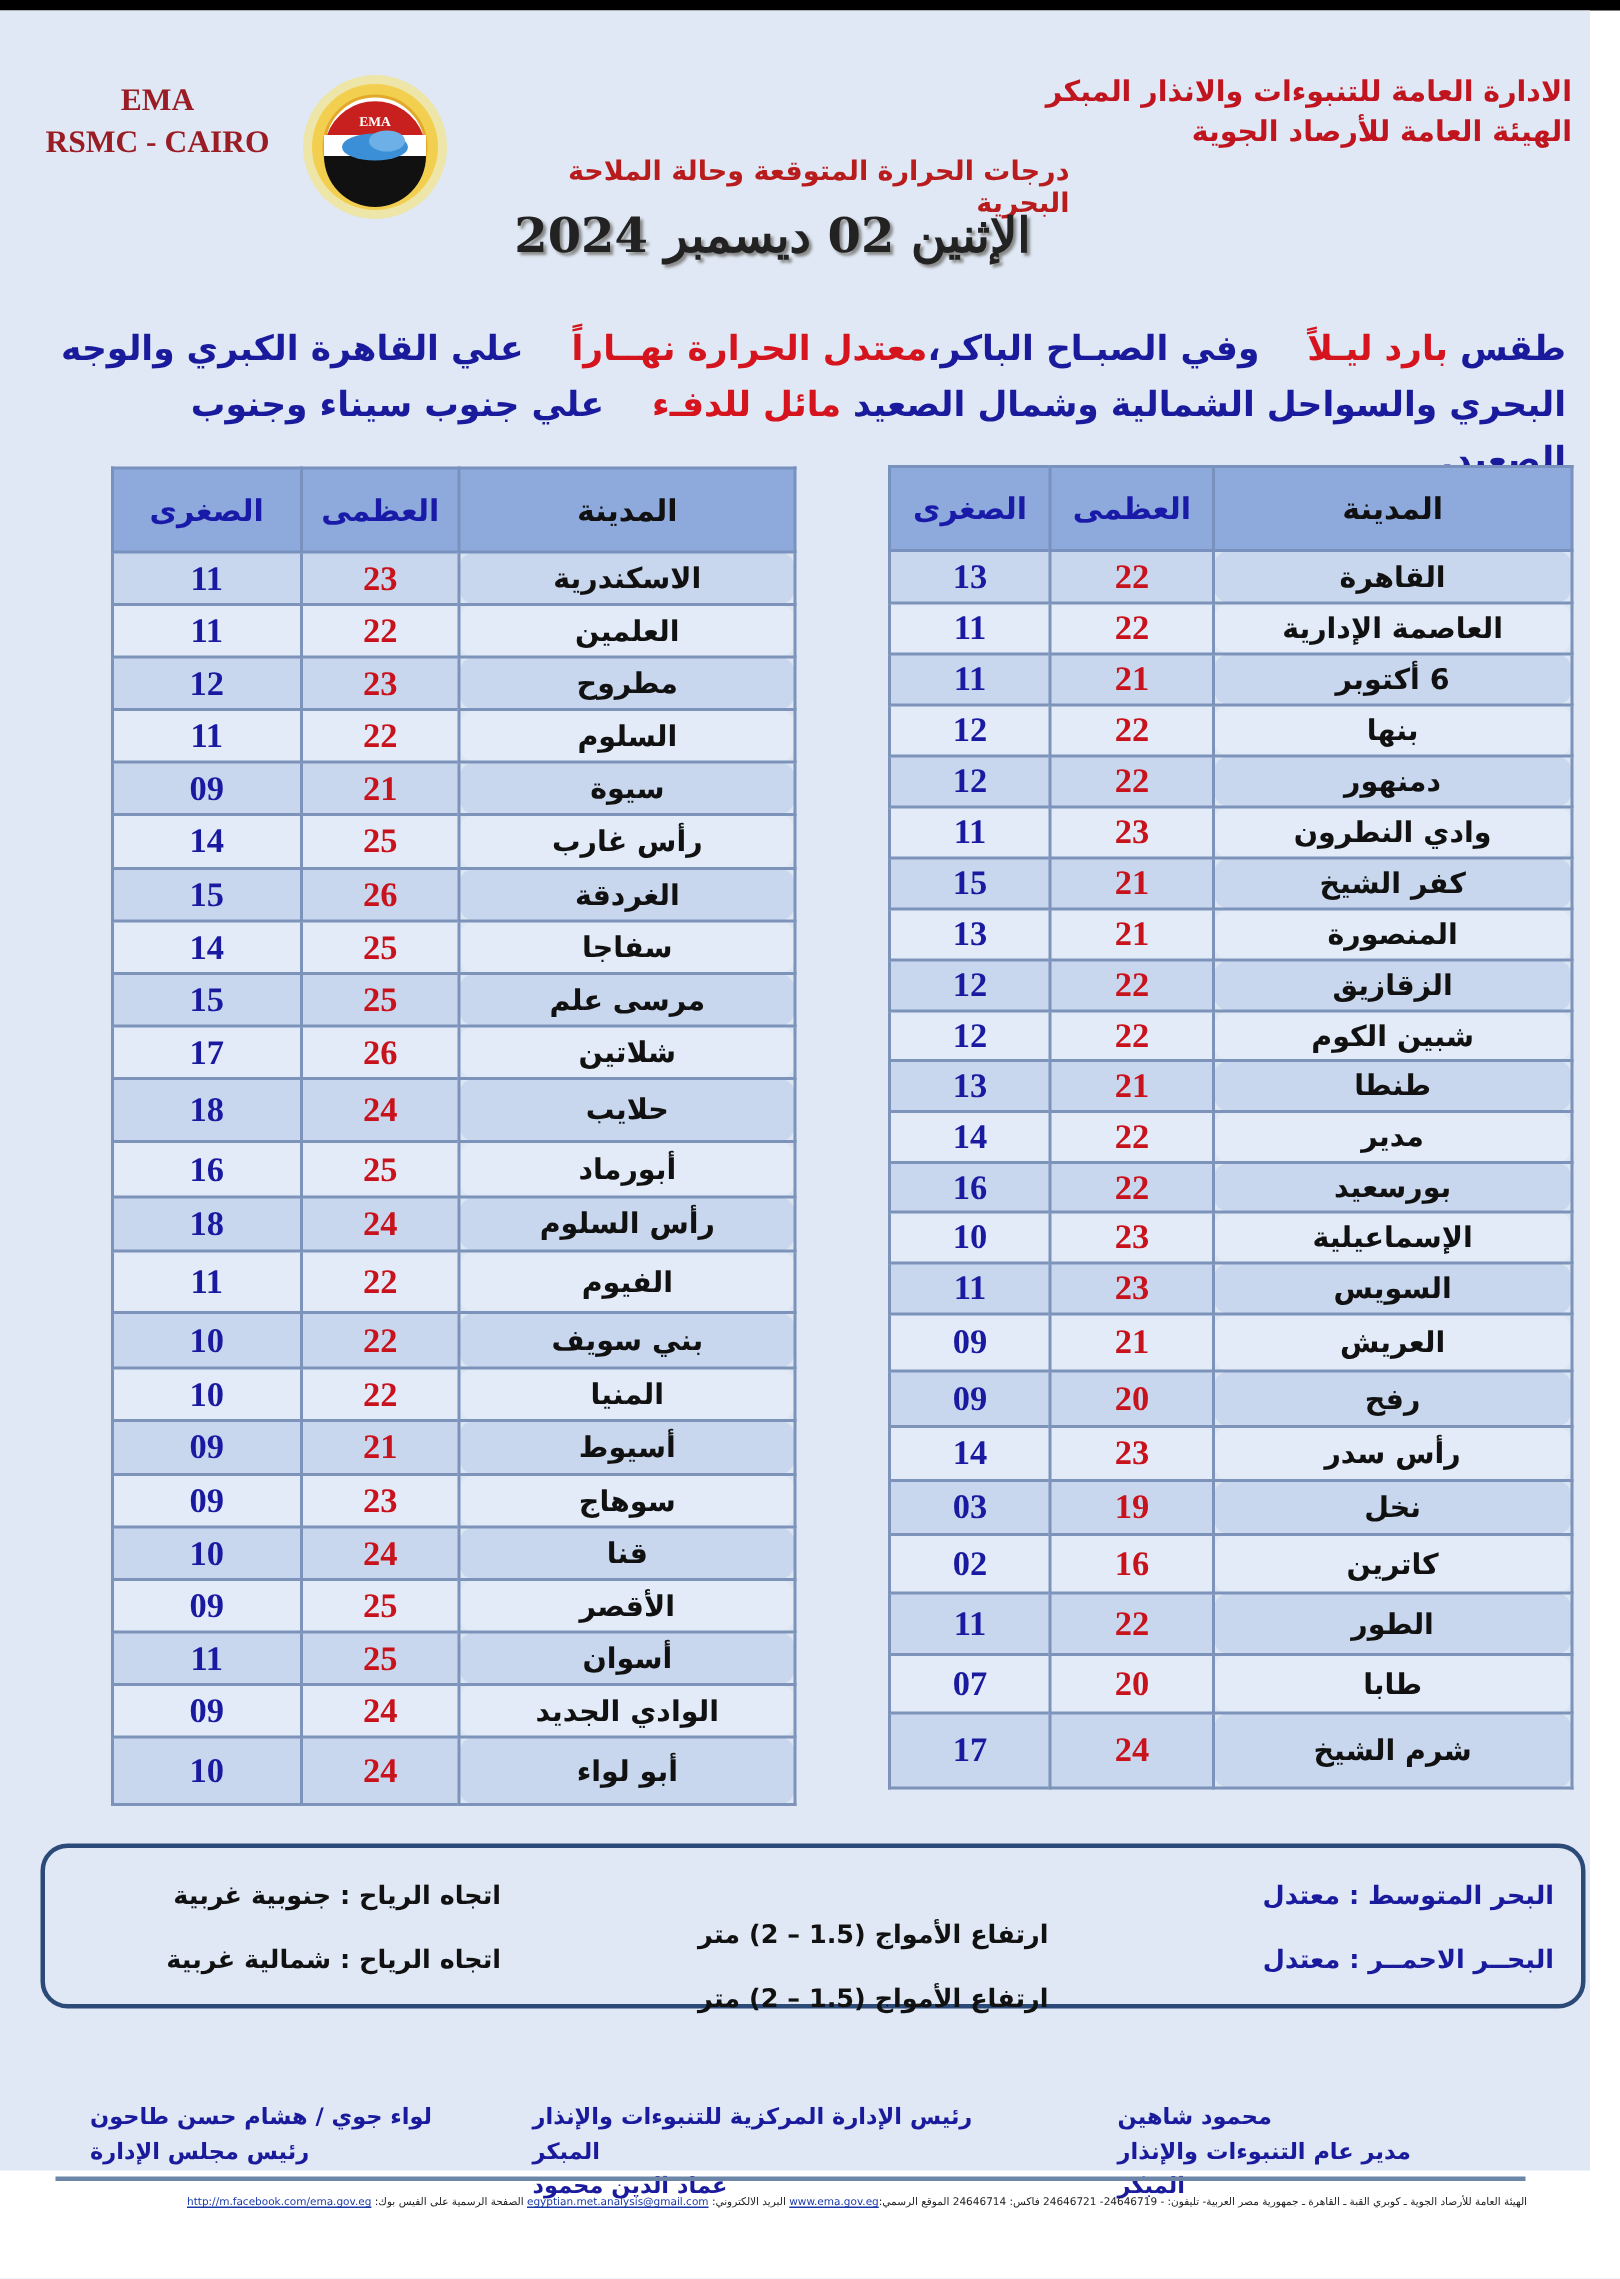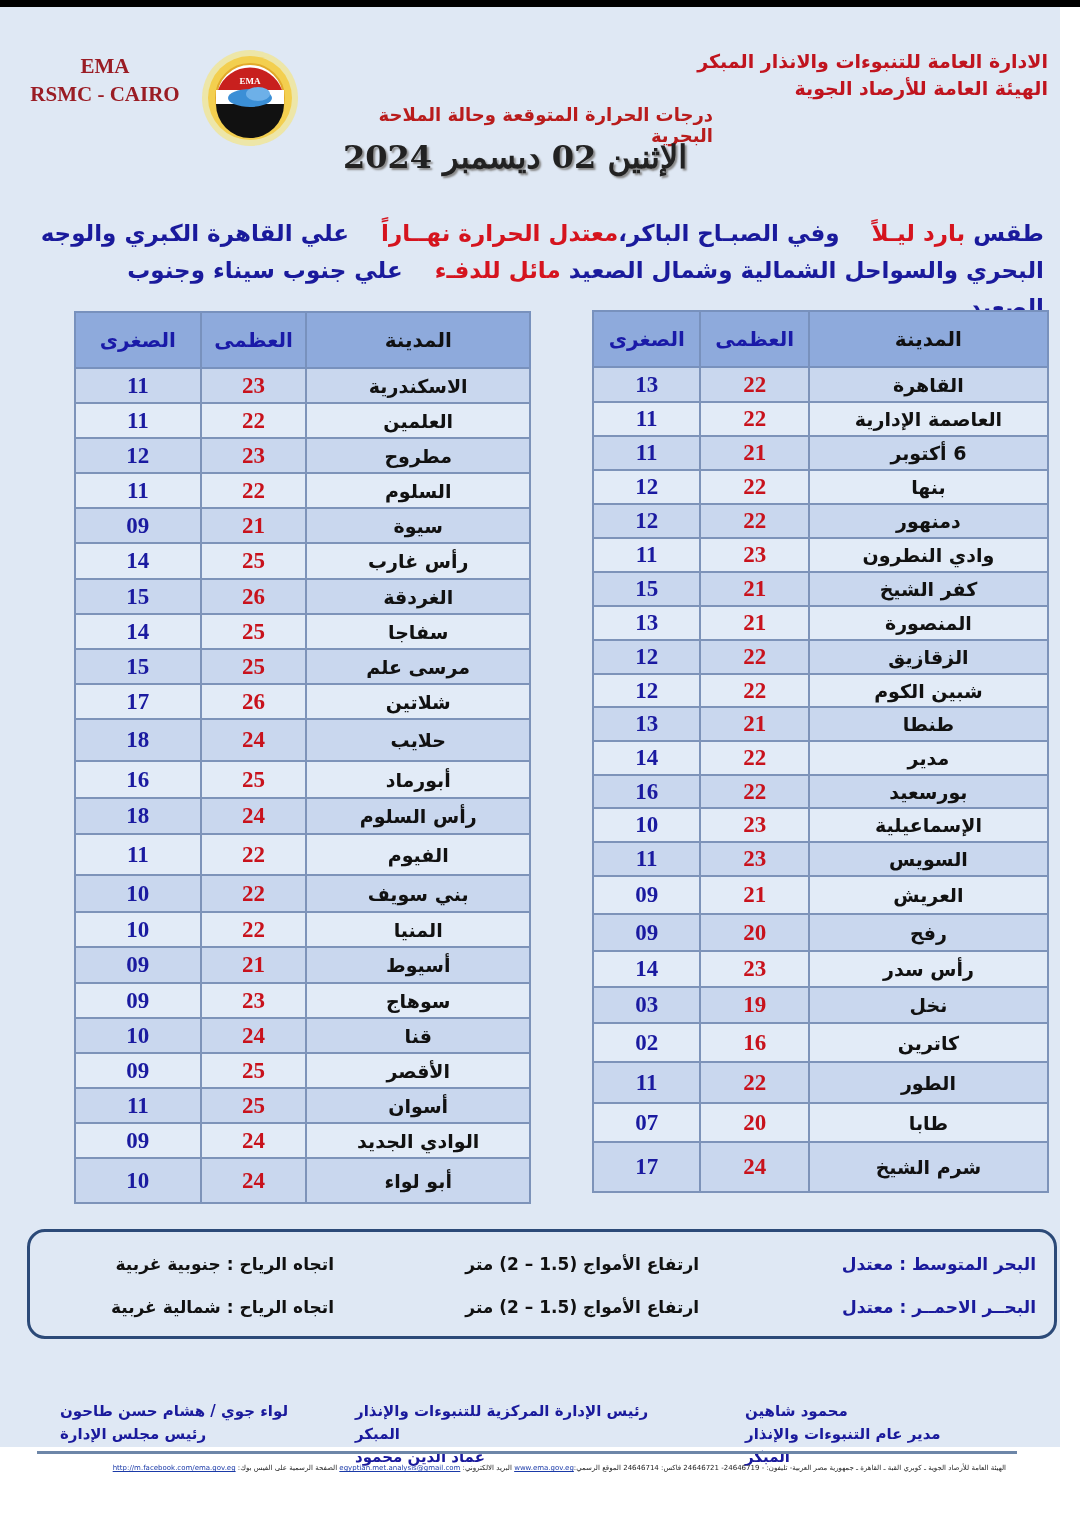--- a/index.html
+++ b/index.html
@@ -13,33 +13,33 @@
   .date { position:absolute; left:340px; top:138px; width:350px; text-align:center; direction:rtl; font-family:"DejaVu Serif", serif; font-weight:bold; font-size:32px; color:#222; text-shadow:2px 2px 2px #888; }
   .forecast { position:absolute; left:36px; top:215px; width:1008px; direction:rtl; text-align:right; font-weight:bold; font-size:23px; line-height:37px; color:#1a1a9c; }
   .forecast .red { color:#d5141e;margin-left:24px; }
   table.tt { position:absolute; border-collapse:collapse; direction:rtl; background:#dce6f3; }
   table.tt th { background:#8eaadc; height:52px; font-size:20px; font-weight:bold; border:2px solid #7891bd; }
   table.tt th.city-h { color:#111; }
   table.tt th.t-h { color:#1a1aa8; }
   table.tt td { border:2px solid #7d93b9; text-align:center; font-weight:bold; padding:0; }
   table.tt tr.alt td { background:#c9d7ee; }
   table.tt tr.pl td { background:#e2ebf7; }
-  td.city { font-size:19px; color:#111; font-family:"DejaVu Sans", sans-serif; }
+  td.city { font-size:19px; color:#111; font-family:"DejaVu Sans", sans-serif;border-radius:11px; }
   td.max { color:#c8121c; font-family:"Liberation Serif", serif; font-size:23px; }
   td.min { color:#1a1aa0; font-family:"Liberation Serif", serif; font-size:23px; }
   #right-table { left:592px; top:310px; width:457px; }
   #left-table { left:74px; top:311px; width:457px; }
   .sea-box { position:absolute; left:27px; top:1229px; width:1030px; height:110px; border:3px solid #2c4a78; border-radius:18px; box-sizing:border-box; background:#dfe8f4; }
   .sea-row { position:absolute; left:0; width:100%; height:30px; direction:rtl; font-weight:bold; font-size:17px; }
   .sea-name { position:absolute; right:18px; color:#1a1a9c; }
-  .sea-wave { position:absolute; right:355px; color:#111; }
+  .sea-wave { position:absolute; right:355px; color:#111;margin-top:26px; }
   .sea-wind { position:absolute; right:720px; color:#111; }
   .sig { position:absolute; top:1400px; text-align:left; direction:rtl; color:#1a1a9c; font-weight:bold; font-size:15px; line-height:23px; }
   .footer-line { position:absolute; left:37px; top:1451px; width:980px; height:3px; background:#6d86a8; }
-  .footer { position:absolute; left:56px; top:1464px; width:950px; direction:rtl; text-align:right; font-size:7px; color:#222; white-space:nowrap; }
+  .footer { position:absolute; left:68px; top:1464px; width:950px; direction:rtl; text-align:right; font-size:7px; color:#222; white-space:nowrap; }
   .footer a { color:#1a3aa8; text-decoration:underline; }
 </style>
 </head>
 <body>
 
 <div class="topbar"></div>
 <div class="page"></div>
 
 <div class="ema-text">
   <div>EMA</div>

